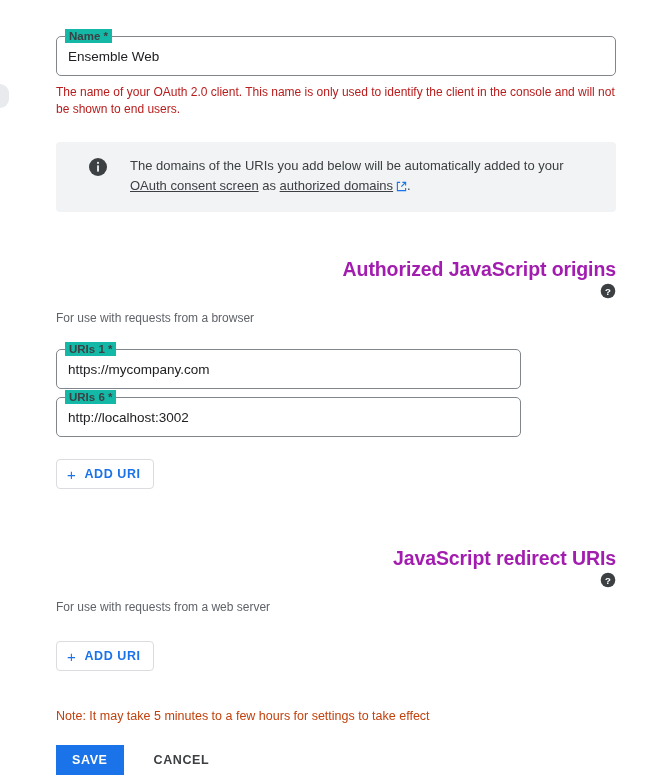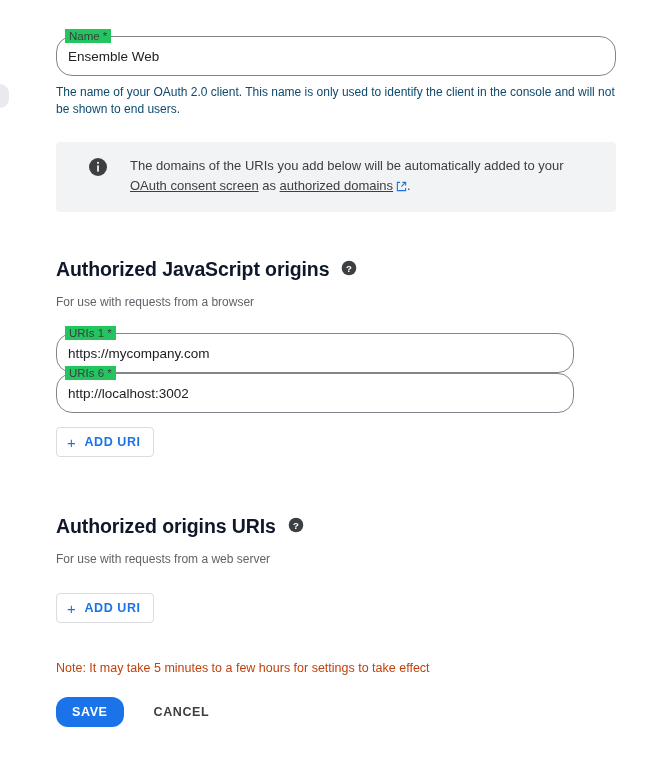--- a/index.html
+++ b/index.html
@@ -44,52 +44,52 @@
     width: 560px;
   }
 
   
   .field {
     position: relative;
     margin: 0;
   }
   .field .outline {
     border: 1px solid #80868b;
-    border-radius: 16px;
+    border-radius: 5px;
     height: 40px;
     display: flex;
     align-items: center;
     padding: 0 11px;
     background: #fff;
   }
   .field .legend {
     position: absolute;
     top: -7px;
     left: 9px;
-    background: #22c55e;
+    background: #14b8a6;
     padding: 0 4px;
     font-size: 11.5px;
     line-height: 14px;
     color: #3c4043;
-    font-weight: 400;
+    font-weight: 700;
   }
   .field input {
     border: none;
     outline: none;
     font-family: "Liberation Sans", sans-serif;
     font-size: 13.5px;
     color: #202124;
     width: 100%;
     background: transparent;
     padding: 0;
   }
   .helper {
     font-size: 12px;
     line-height: 17px;
-    color: #0c4a6e;
+    color: #b91c1c;
     margin-top: 8px;
   }
 
   
   .info-banner {
     display: flex;
     align-items: flex-start;
     background: #f1f3f4;
     border-radius: 4px;
     padding: 14px 16px 14px 14px;
@@ -114,41 +114,42 @@
   }
   .ext-icon {
     display: inline-block;
     vertical-align: -2px;
     margin-left: 3px;
   }
 
   
   .section-title {
     display: flex;
-    align-items: flex-start;
+    align-items: flex-end;
     font-size: 19.5px;
     font-weight: 700;
     letter-spacing: -0.1px;
-    color: #0f172a;
+    color: #a21caf;
     margin-top: 46px;
+    flex-direction: column;
   }
   .section-title .help {
     margin-left: 12px;
     width: 16px;
     height: 16px;
   }
   .section-sub {
     font-size: 12px;
     color: #5f6368;
     margin-top: 14px;
   }
 
   
   .uri-list { margin-top: 24px; }
-  .uri-field { width: 518px; }
+  .uri-field { width: 465px; margin-bottom: 8px; }
 
   
   .btn-outline {
     display: inline-flex;
     align-items: center;
     border: 1px solid #dadce0;
     border-radius: 4px;
     background: #fff;
     color: #1a73e8;
     font-size: 12.5px;
@@ -174,21 +175,21 @@
   
   .actions {
     display: flex;
     align-items: center;
     margin-top: 22px;
   }
   .btn-primary {
     background: #1a73e8;
     color: #fff;
     border: none;
-    border-radius: 12px;
+    border-radius: 0;
     height: 30px;
     padding: 0 16px;
     font-size: 12.5px;
     font-weight: 700;
     letter-spacing: 0.6px;
     font-family: "Liberation Sans", sans-serif;
     cursor: pointer;
   }
   .btn-text {
     background: transparent;
@@ -269,21 +270,21 @@
       </div>
     </div>
 
     <button class="btn-outline" style="margin-top:14px;">
       <span class="plus">+</span>
       <span>ADD URI</span>
     </button>
 
     
     <div class="section-title" style="margin-top:58px;">
-      <span>Authorized origins URIs</span>
+      <span>JavaScript redirect URIs</span>
       <span class="help">
         <svg width="16" height="16" viewBox="0 0 16 16">
           <circle cx="8" cy="8" r="7.3" fill="#3c4043"></circle>
           <text x="8" y="11.6" font-size="9.6" font-family="Liberation Sans, sans-serif" font-weight="bold" fill="#ffffff" text-anchor="middle">?</text>
         </svg>
       </span>
     </div>
     <div class="section-sub">For use with requests from a web server</div>
 
     <button class="btn-outline" style="margin-top:27px;">

